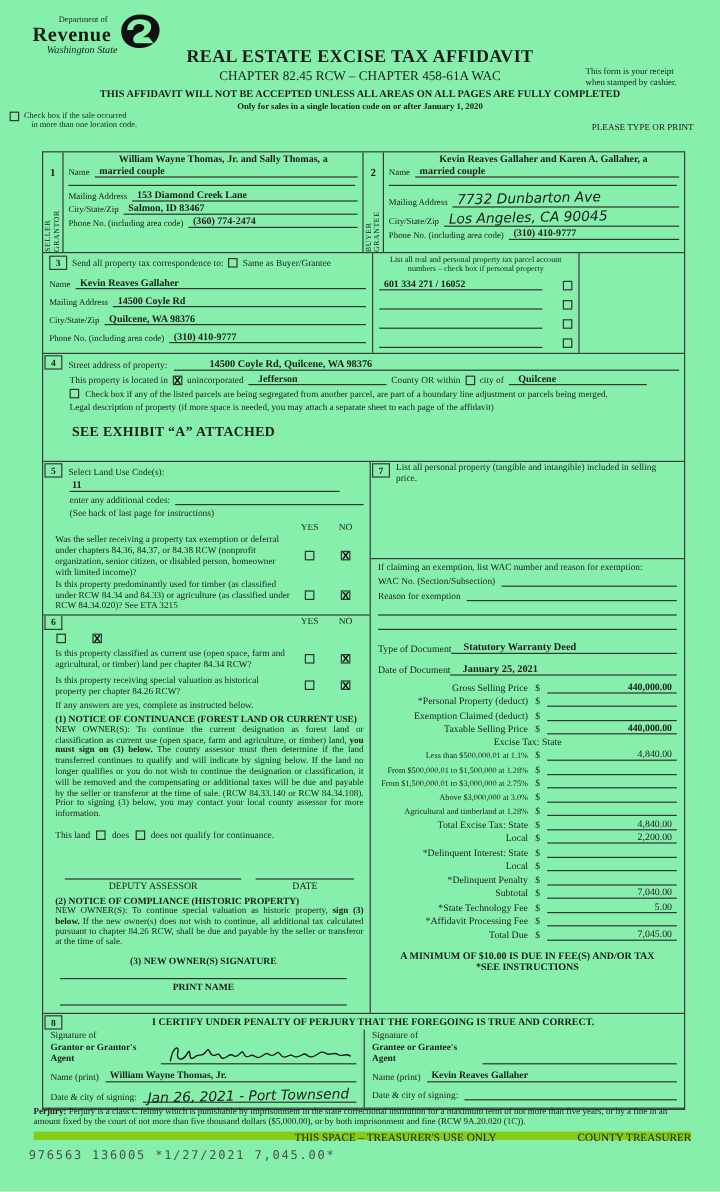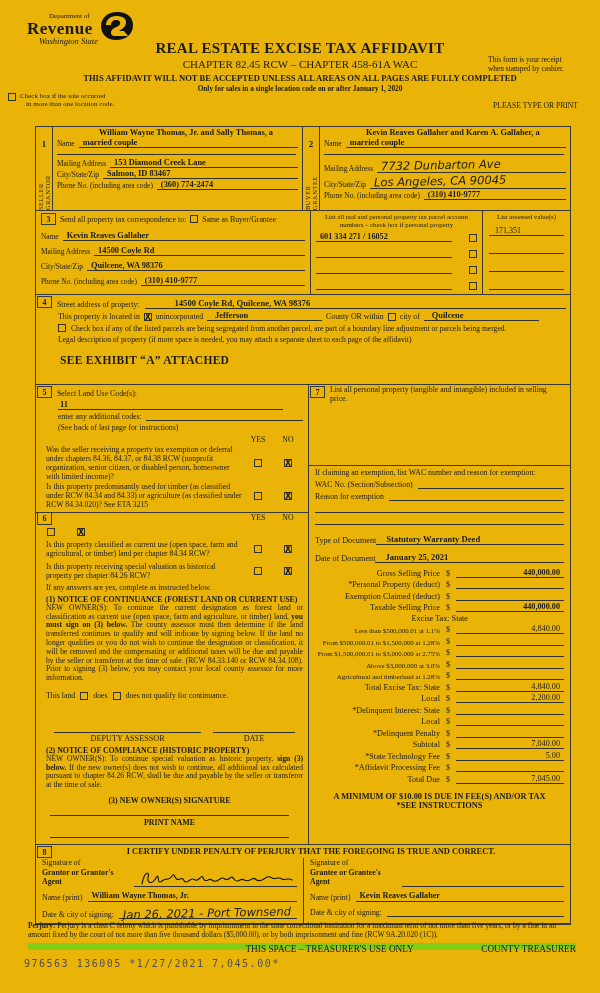--- a/index.html
+++ b/index.html
@@ -1,18 +1,18 @@
 <!DOCTYPE html>
 <html><head>
 <meta charset="utf-8">
 <style>
   * { margin:0; padding:0; box-sizing:border-box; }
   html,body { background:#e8e8e4; }
   .page {
-    width:600px; height:993px; background:#eab308; color:#1c1c1c;
+    width:600px; height:993px; background:#86efac; color:#1c1c1c;
     font-family:"Liberation Serif", serif; position:relative; margin:0 auto;
     overflow:hidden;
   }
   
   .logo { position:absolute; top:13px; left:27px; display:flex; align-items:flex-start; }
   .logo-text { line-height:1; }
   .logo-dept { font-size:7px; padding-left:22px; }
   .logo-rev { font-size:17px; font-weight:bold; letter-spacing:0.5px; }
   .logo-ws { font-size:8.5px; font-style:italic; padding-left:12px; }
   .logo-mark { margin-left:2px; margin-top:-2px; }
@@ -286,35 +286,20 @@
         </div>
         <div class="parcel-row">
           <span class="val"></span>
           <span class="cb"></span>
         </div>
         <div class="parcel-row">
           <span class="val"></span>
           <span class="cb"></span>
         </div>
       </div>
-      <div class="assesscol">
-        <div class="assess-hdr">List assessed value(s)</div>
-        <div class="assess-row">
-            <span class="val">171,351</span>
-          </div>
-        <div class="assess-row">
-            <span class="val"></span>
-          </div>
-        <div class="assess-row">
-            <span class="val"></span>
-          </div>
-        <div class="assess-row">
-            <span class="val"></span>
-          </div>
-      </div>
     </div>
 
     <div class="row-sec4">
       <div class="s4line1">
         <span class="numbox">4</span>
         <span>Street address of property:</span>
         <span class="val">14500 Coyle Rd, Quilcene, WA  98376</span>
       </div>
       <div class="s4line2">
         <span>This property is located in</span>

